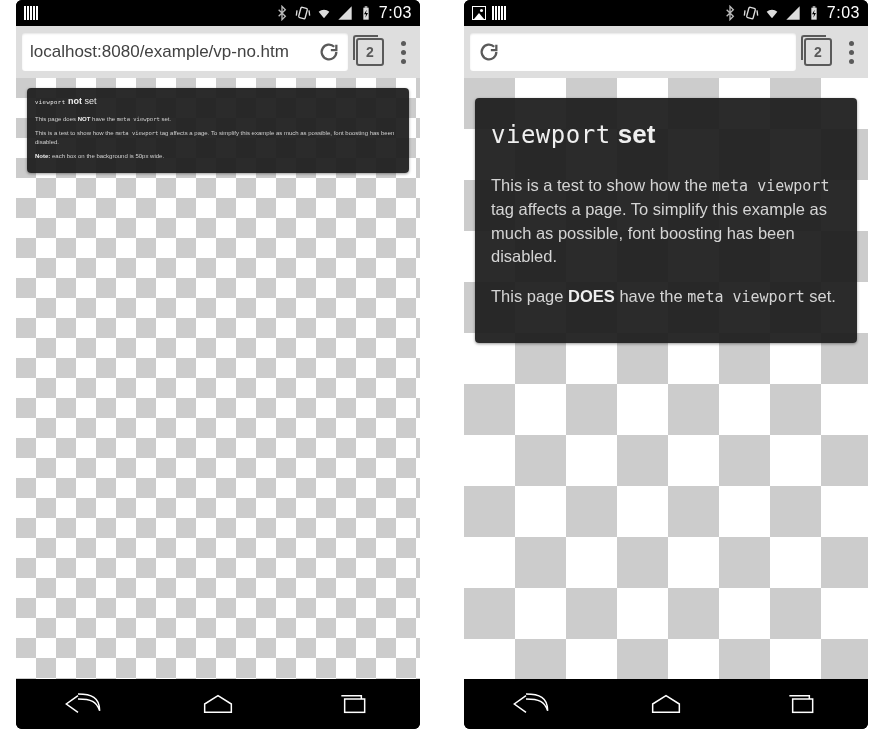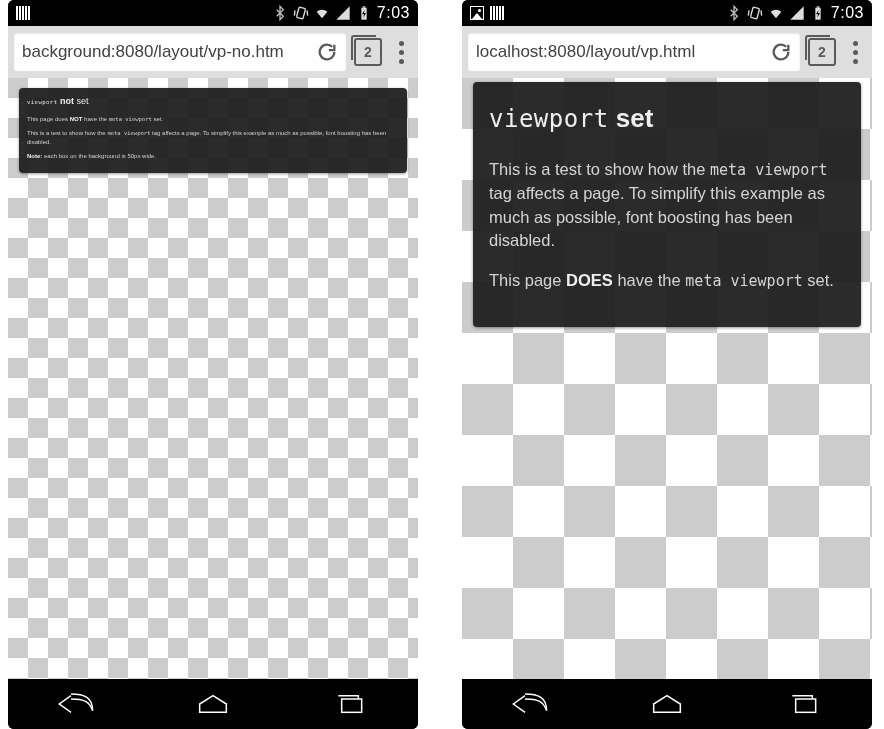--- a/index.html
+++ b/index.html
@@ -6,21 +6,21 @@
   body {
     width: 884px;
     height: 729px;
     background: #fff;
     font-family: "Helvetica Neue", Arial, sans-serif;
     position: relative;
   }
   .phones {
     display: flex;
     gap: 44px;
-    padding: 0 8px;
+    padding: 0 16px;
   }
   .phone {
     width: 410px;
     height: 729px;
     background: #000;
     border-radius: 6px;
     position: relative;
     overflow: hidden;
     display: flex;
     flex-direction: column;
@@ -126,21 +126,21 @@
     line-height: 1.45;
   }
   .card-tiny h1 { font-size: 9px; font-weight: 400; margin-bottom: 7px; color: #e8e8e8; }
   .card-tiny h1 .mono { font-family: "Menlo", "Consolas", monospace; letter-spacing: 0.5px; }
   .card-tiny h1 b { font-weight: 700; }
   .card-tiny p { margin-bottom: 5px; }
   .card-tiny .mono { font-family: "Menlo", "Consolas", monospace; font-size: 5.5px; }
   .card-tiny b { font-weight: 700; color: #eee; }
   
   .card-big {
-    margin: 4px 11px;
+    margin: 20px 11px;
     padding: 18px 16px 18px;
     font-size: 16.5px;
     line-height: 1.45;
     color: #d4d4d4;
   }
   .card-big h1 { font-size: 26px; font-weight: 400; margin-bottom: 20px; color: #efefef; }
   .card-big h1 .mono { font-family: "Menlo","Consolas",monospace; font-size: 24px; letter-spacing: 0.5px; }
   .card-big h1 b { font-weight: 700; }
   .card-big p { margin-bottom: 16px; }
   .card-big .mono { font-family: "Menlo","Consolas",monospace; font-size: 15px; }
@@ -200,21 +200,21 @@
               <rect x="10" y="2" width="4" height="2"></rect>
               <path d="M13 7l-4 7h3l-1 5 4-7h-3l1-5z" fill="#000"></path>
             </svg>
         </span>
         <span class="clock">7:03</span>
       </div>
     </div>
 
     <div class="toolbar">
       <div class="omnibox">
-        <span class="url">background:8080/layout/vp-no.htm</span>
+        <span class="url">localhost:8080/example/vp-no.htm</span>
         <span class="reload-btn">
           <svg viewBox="0 0 24 24" fill="none" stroke="#5a5a5a" stroke-width="2.5">
               <path d="M20 12a8 8 0 1 1-2.34-5.66"></path>
               <path d="M20 4v6h-6"></path>
             </svg>
         </span>
       </div>
       <div class="tabs-btn">
         <span>2</span>
       </div>
@@ -321,21 +321,20 @@
               <rect x="10" y="2" width="4" height="2"></rect>
               <path d="M13 7l-4 7h3l-1 5 4-7h-3l1-5z" fill="#000"></path>
             </svg>
         </span>
         <span class="clock">7:03</span>
       </div>
     </div>
 
     <div class="toolbar">
       <div class="omnibox">
-        <span class="url">localhost:8080/layout/vp.html</span>
         <span class="reload-btn">
           <svg viewBox="0 0 24 24" fill="none" stroke="#5a5a5a" stroke-width="2.5">
               <path d="M20 12a8 8 0 1 1-2.34-5.66"></path>
               <path d="M20 4v6h-6"></path>
             </svg>
         </span>
       </div>
       <div class="tabs-btn">
         <span>2</span>
       </div>

